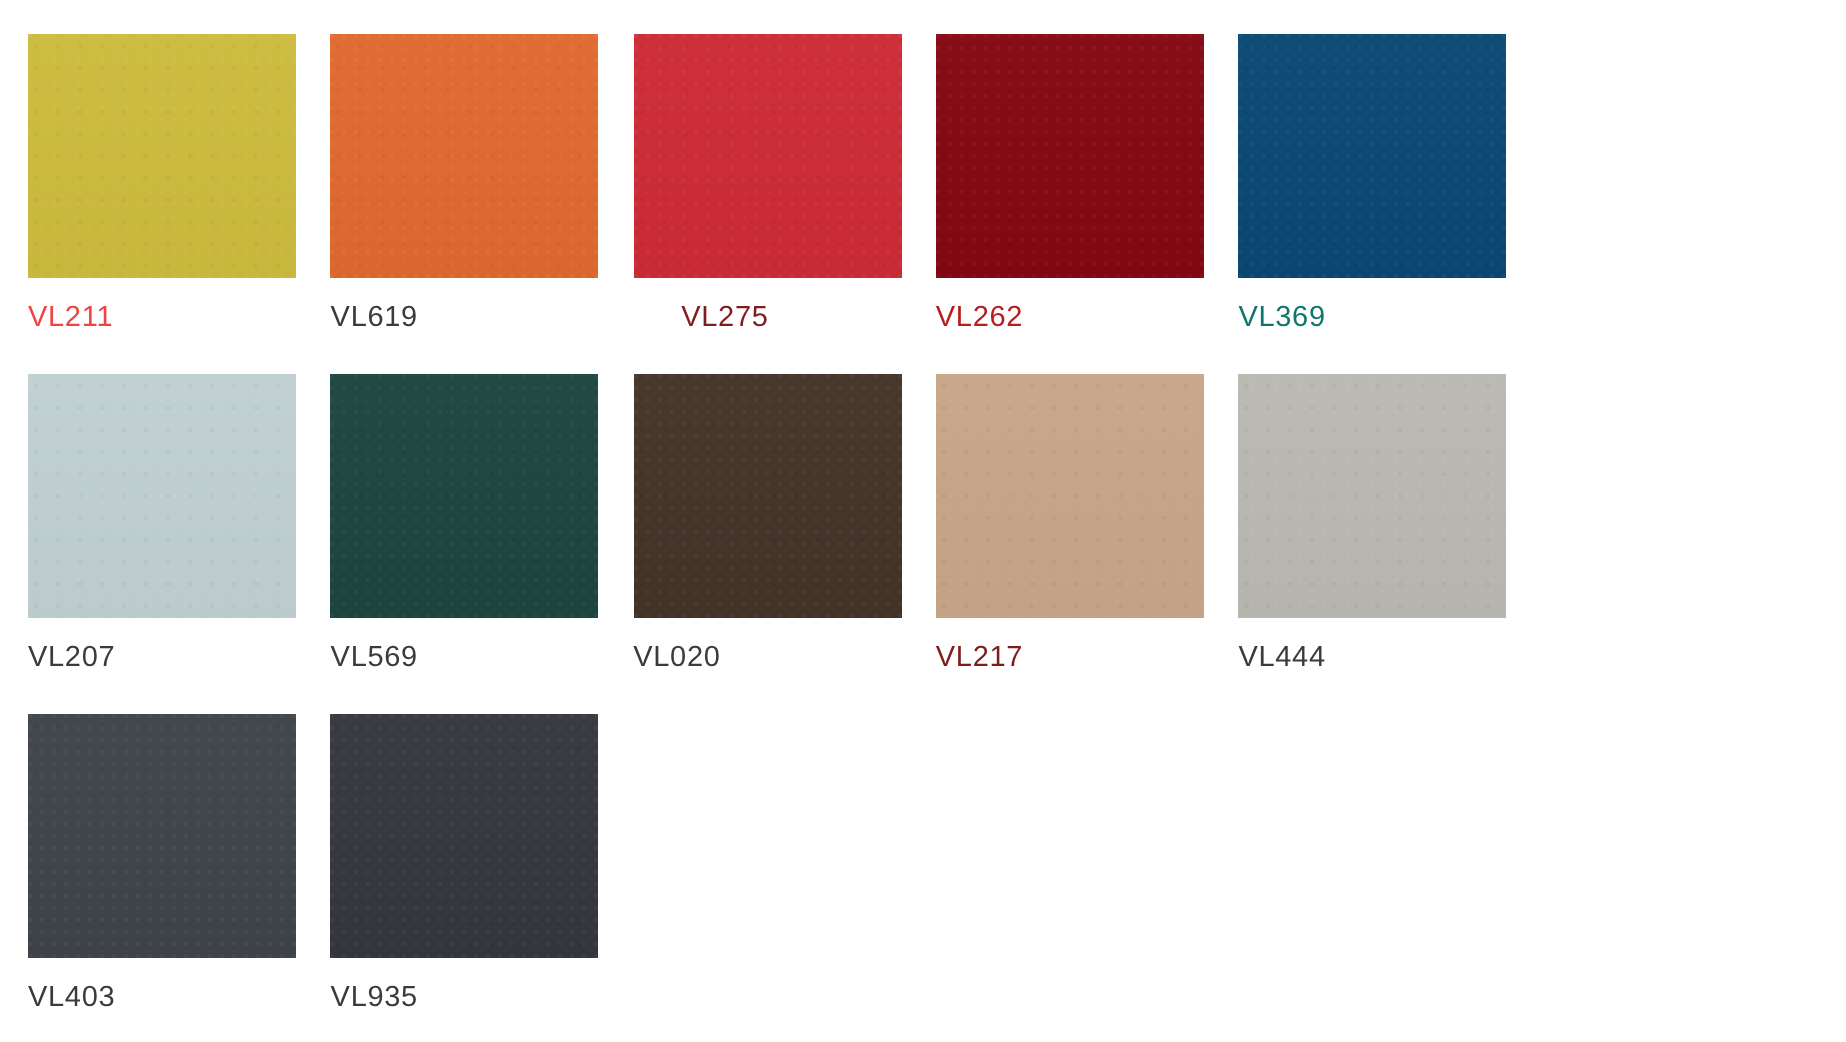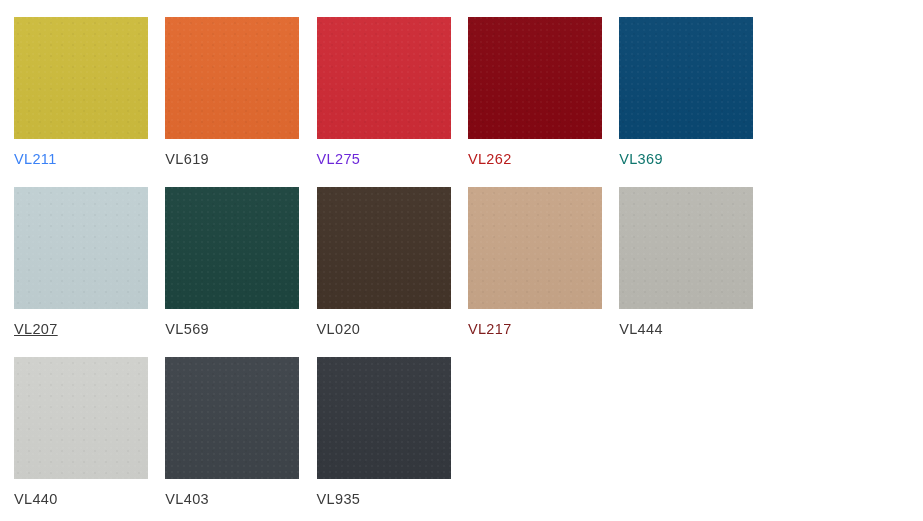--- a/index.html
+++ b/index.html
@@ -56,67 +56,63 @@
     white-space: nowrap;
   }
 </style>
 </head>
 <body>
 
 <div id="swatch-grid" style="background: rgb(255, 255, 255);">
     <div class="swatch-row">
       <div class="swatch-cell">
         <div class="swatch-chip" style="background-color: rgb(204, 187, 61);"></div>
-        <div class="swatch-label" style="color: #3b82f6;">VL211</div>
+        <div class="swatch-label" style="color: #ef4444;">VL211</div>
       </div>
       <div class="swatch-cell">
         <div class="swatch-chip" style="background-color: rgb(225, 105, 47);"></div>
         <div class="swatch-label" style="color: rgb(59, 59, 59);">VL619</div>
       </div>
       <div class="swatch-cell">
         <div class="swatch-chip" style="background-color: rgb(205, 43, 54);"></div>
-        <div class="swatch-label" style="color: #6d28d9;">VL275</div>
+        <div class="swatch-label" style="color: #7f1d1d; margin-left: 24px;">VL275</div>
       </div>
       <div class="swatch-cell">
         <div class="swatch-chip" style="background-color: rgb(132, 7, 18);"></div>
         <div class="swatch-label" style="color: #b91c1c;">VL262</div>
       </div>
       <div class="swatch-cell">
         <div class="swatch-chip" style="background-color: rgb(10, 72, 114);"></div>
         <div class="swatch-label" style="color: #0f766e;">VL369</div>
       </div>
     </div>
     <div class="swatch-row">
       <div class="swatch-cell">
         <div class="swatch-chip" style="background-color: rgb(192, 207, 210);"></div>
-        <div class="swatch-label" style="color: rgb(59, 59, 59); text-decoration: underline;">VL207</div>
+        <div class="swatch-label" style="color: rgb(59, 59, 59);">VL207</div>
       </div>
       <div class="swatch-cell">
         <div class="swatch-chip" style="background-color: rgb(29, 69, 63);"></div>
         <div class="swatch-label" style="color: rgb(59, 59, 59);">VL569</div>
       </div>
       <div class="swatch-cell">
         <div class="swatch-chip" style="background-color: rgb(67, 52, 41);"></div>
         <div class="swatch-label" style="color: rgb(59, 59, 59);">VL020</div>
       </div>
       <div class="swatch-cell">
         <div class="swatch-chip" style="background-color: rgb(199, 165, 136);"></div>
         <div class="swatch-label" style="color: #7f1d1d;">VL217</div>
       </div>
       <div class="swatch-cell">
         <div class="swatch-chip" style="background-color: rgb(185, 184, 177);"></div>
         <div class="swatch-label" style="color: rgb(59, 59, 59);">VL444</div>
       </div>
     </div>
     <div class="swatch-row">
       <div class="swatch-cell">
-        <div class="swatch-chip" style="background-color: rgb(207, 208, 204);"></div>
-        <div class="swatch-label" style="color: rgb(59, 59, 59);">VL440</div>
-      </div>
-      <div class="swatch-cell">
         <div class="swatch-chip" style="background-color: rgb(62, 68, 74);"></div>
         <div class="swatch-label" style="color: rgb(59, 59, 59);">VL403</div>
       </div>
       <div class="swatch-cell">
         <div class="swatch-chip" style="background-color: rgb(52, 56, 62);"></div>
         <div class="swatch-label" style="color: rgb(59, 59, 59);">VL935</div>
       </div>
     </div>
   </div>
 

